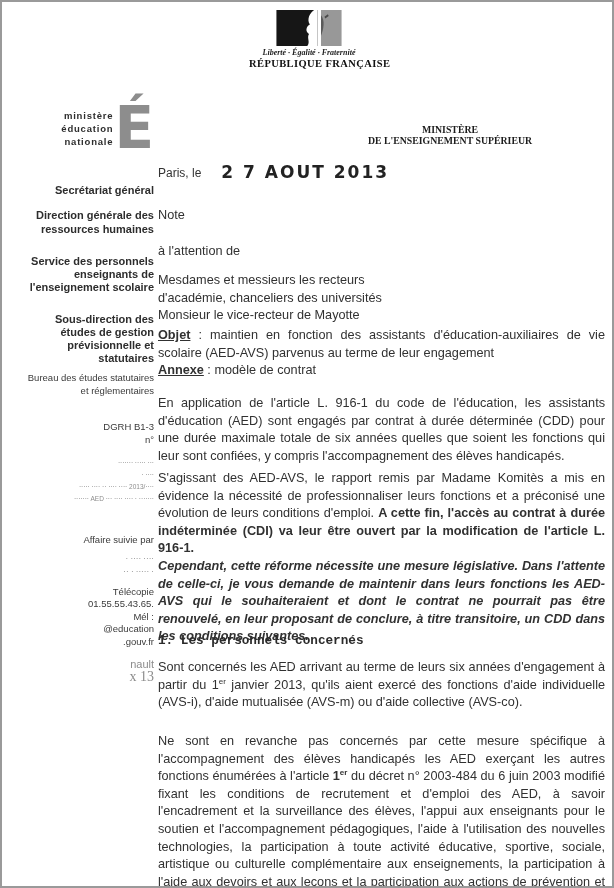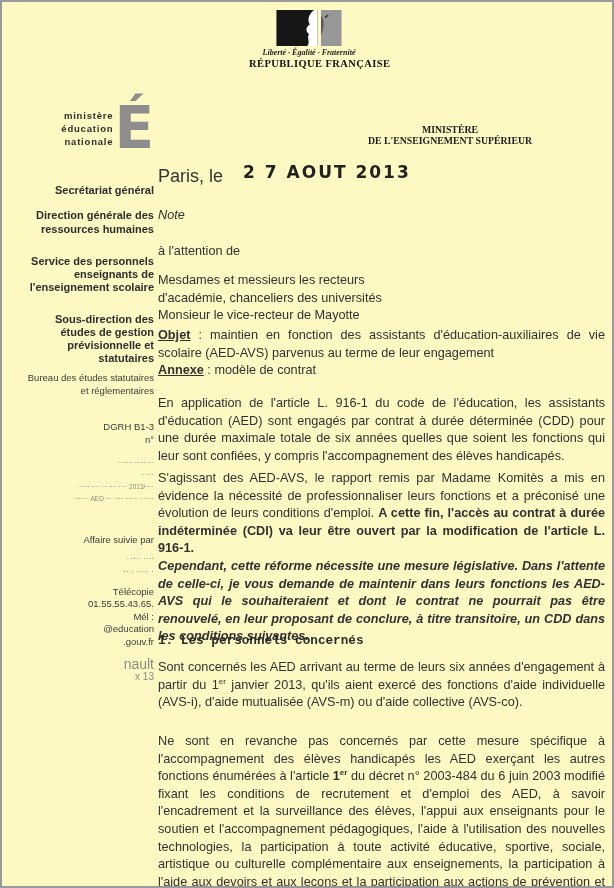--- a/index.html
+++ b/index.html
@@ -1,20 +1,20 @@
 <!DOCTYPE html>
 <html><head>
 <meta charset="utf-8">
 <style>
   html,body{margin:0;padding:0;background:#e8e8e8;}
   .page{
     position:relative;
     width:614px;height:888px;
     margin:0 auto;
-    background:#fef9c3;
+    background:#ffffff;
     border:2px solid #9a9a9a;
     box-sizing:border-box;
     font-family:"Liberation Sans", sans-serif;
     color:#333;
     overflow:hidden;
   }
   
   .rf-block{position:absolute;top:8px;left:247px;width:120px;text-align:center;}
   .rf-graphic{display:block;margin:0 auto;}
   .rf-motto{font-family:"Liberation Serif", serif;font-style:italic;font-weight:bold;font-size:8px;color:#222;margin-top:2px;white-space:nowrap;}
@@ -28,21 +28,21 @@
   .unit-lg{font-size:11px;font-weight:bold;line-height:13.5px;color:#2d2d2d;}
   .unit-sm{font-size:11px;font-weight:bold;line-height:13px;color:#2d2d2d;}
   .unit-reg{font-size:9.5px;font-weight:normal;line-height:12.5px;color:#3a3a3a;}
   .faint{color:#6f6f6f;opacity:0.8;filter:blur(0.3px);font-size:6.5px;line-height:12px;}
   .faint-md{color:#6f6f6f;opacity:0.8;filter:blur(0.4px);font-size:8px;line-height:13px;}
   
   .main{position:absolute;left:156px;top:0;width:447px;height:100%;}
   .mb{position:absolute;left:0;width:100%;}
   .mesr{top:122px;text-align:center;width:310px;left:137px;font-family:"Liberation Serif", serif;font-weight:bold;font-size:9.8px;line-height:11px;color:#1d1d1d;}
   .dateline{top:160px;display:flex;align-items:flex-start;}
-  .place{font-size:18px;color:#333;padding-top:4px;}
+  .place{font-size:12px;color:#333;padding-top:4px;}
   .stamp{font-family:"DejaVu Sans", sans-serif;font-size:17px;font-weight:bold;letter-spacing:2px;color:#222;margin-left:20px;}
   .body-text{font-size:12.7px;line-height:17.6px;color:#313131;text-align:justify;}
   .nojust{text-align:left;}
   .b{font-weight:bold;}
   .bu{font-weight:bold;text-decoration:underline;}
   sup{font-size:8px;line-height:0;}
   .sec-title{font-size:12.7px;font-weight:bold;color:#2b2b2b;font-family:Liberation Mono, monospace;}
 </style>
 </head>
 <body>
@@ -95,37 +95,37 @@
       <div>· ···· ····</div>
       <div>·· ·  ····· ·</div>
     </div>
 
     <div class="sb unit-reg" style="top:584px;">Télécopie</div>
     <div class="sb unit-reg" style="top:596px;">01.55.55.43.65.</div>
     <div class="sb unit-reg" style="top:609px;">Mél :</div>
     <div class="sb unit-reg" style="top:621px;">@education</div>
     <div class="sb unit-reg" style="top:634px;">.gouv.fr</div>
 
-    <div class="sb faint-md" style="top:656px;font-size:14px;">nault</div>
-    <div class="sb faint-md" style="top:668px;font-size:10px;">x 13</div>
+    <div class="sb faint-md" style="top:656px;font-size:11px;">nault</div>
+    <div class="sb faint-md" style="top:668px;font-size:14px;font-family:Liberation Serif, serif;">x 13</div>
   </div>
 
   <div class="main">
 
     <div class="mb mesr">
       <div>MINISTÈRE</div>
       <div>DE L'ENSEIGNEMENT SUPÉRIEUR</div>
     </div>
 
     <div class="mb dateline">
       <span class="place">Paris, le</span>
       <span class="stamp">2 7 AOUT 2013</span>
     </div>
 
-    <div class="mb body-text nojust" style="top:205px;font-style:italic;">Note</div>
+    <div class="mb body-text nojust" style="top:205px;">Note</div>
 
     <div class="mb body-text nojust" style="top:241px;">à l'attention de</div>
 
     <div class="mb body-text nojust" style="top:270px;">
       <div>Mesdames et messieurs les recteurs</div>
       <div>d'académie, chanceliers des universités</div>
       <div>Monsieur le vice-recteur de Mayotte</div>
     </div>
 
     <div class="mb body-text" style="top:325px;">

